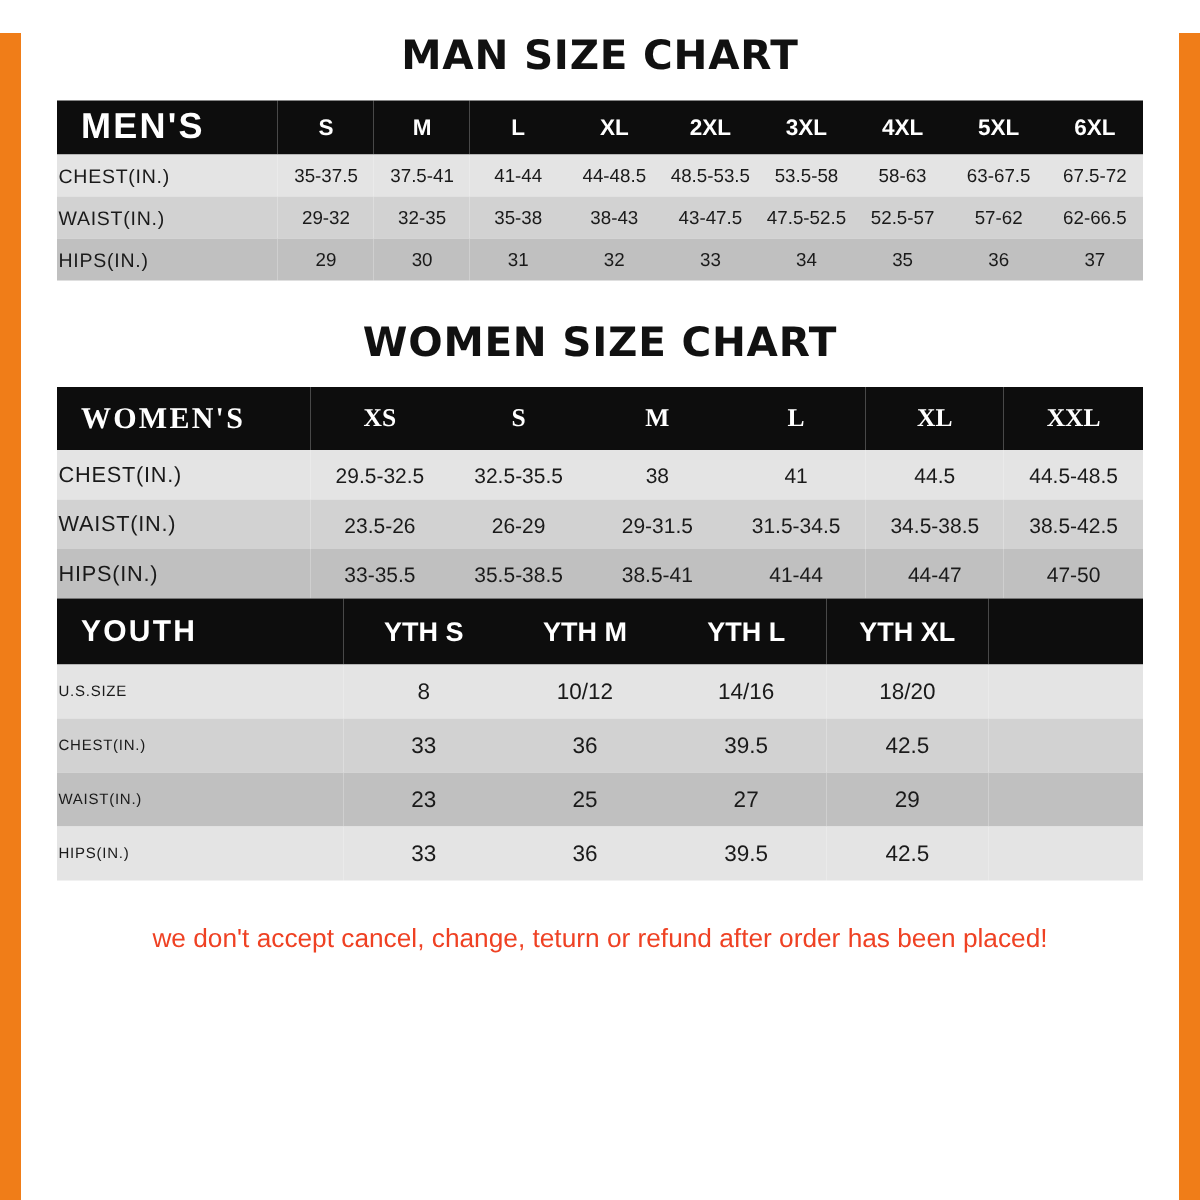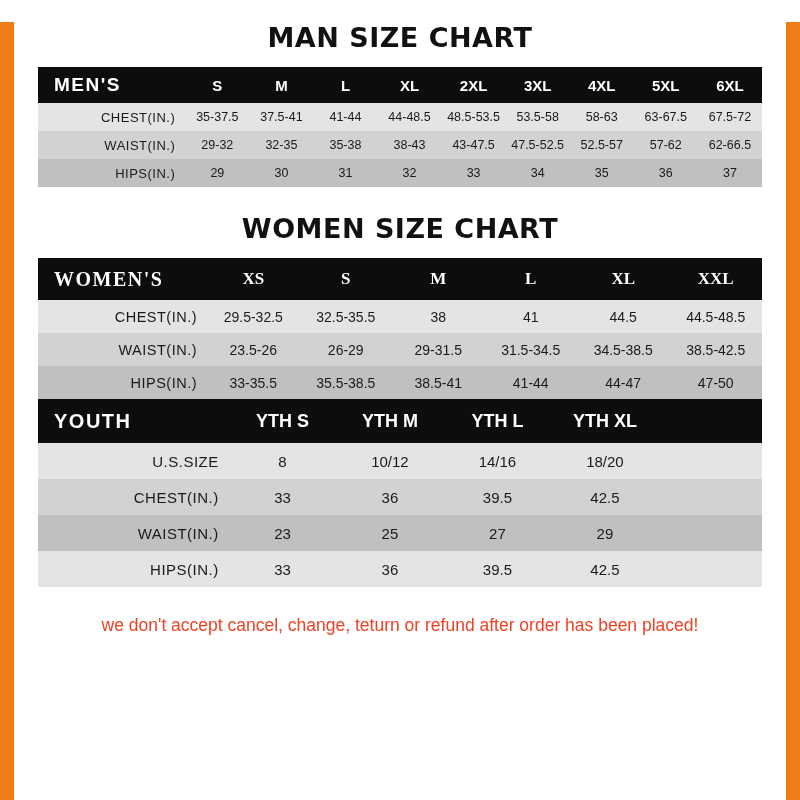--- a/index.html
+++ b/index.html
@@ -79,42 +79,42 @@
     letter-spacing: 1.5px;
   }
   
   table.size-table tbody tr.r0 { background: #e4e4e4; }
   table.size-table tbody tr.r1 { background: #d2d2d2; }
   table.size-table tbody tr.r2 { background: #c0c0c0; }
   table.size-table tbody td {
     color: #1a1a1a;
   }
   table.size-table tbody td.rowlabel {
-    text-align: right;
+    text-align: left;
     padding-right: 10px;
     letter-spacing: 0.5px;
   }
 
   
   #man-table thead th { font-size: 15px; height: 34px; }
-  #man-table thead th.rowlabel { font-size: 19px; }
+  #man-table thead th.rowlabel { font-size: 24px; }
   #man-table tbody td { font-size: 12.5px; height: 26px; }
   #man-table tbody td.rowlabel { font-size: 13px; }
 
   
   #women-table thead th { font-size: 17px; height: 40px; font-family: Liberation Serif, serif; }
   #women-table thead th.rowlabel { font-size: 20px; }
   #women-table tbody td { font-size: 14px; height: 31px; }
   #women-table tbody td.rowlabel { font-size: 14.5px; }
 
   
   #youth-table thead th { font-size: 18px; height: 42px; }
   #youth-table thead th.rowlabel { font-size: 20px; }
   #youth-table tbody td { font-size: 15px; height: 34px; }
-  #youth-table tbody td.rowlabel { font-size: 15px; margin-left: 14px; }
+  #youth-table tbody td.rowlabel { font-size: 10px; margin-left: 14px; }
 
   .notice {
     margin-top: 26px;
     padding: 0 6px;
     text-align: center;
     color: #ef4123;
     font-family: "Liberation Sans", sans-serif;
     font-size: 17.5px;
     line-height: 1.45;
   }

